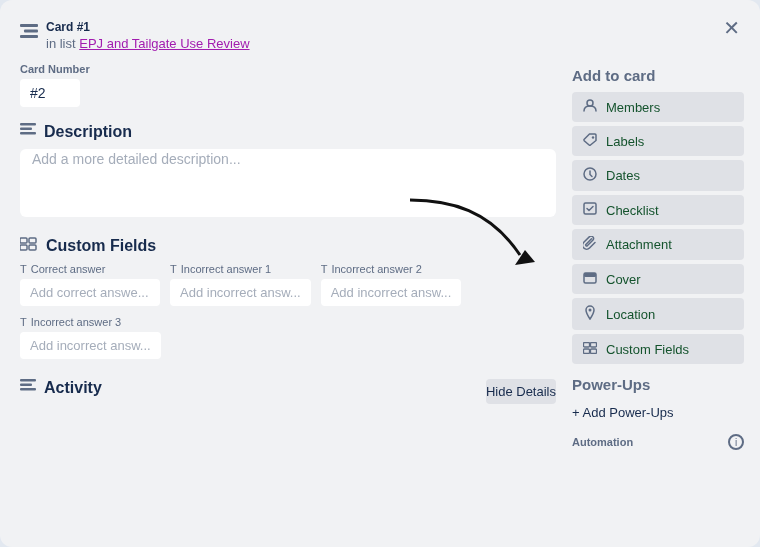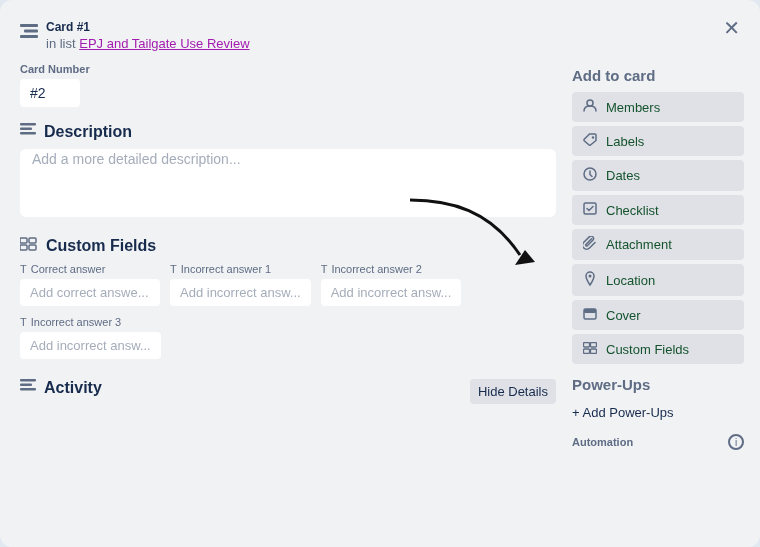--- a/index.html
+++ b/index.html
@@ -167,21 +167,21 @@
     }
     .activity-header {
       display: flex;
       align-items: flex-start;
       justify-content: space-between;
     }
     .hide-details-btn {
       background: #dfe1e6;
       border: none;
       border-radius: 4px;
-      padding: 5px 8px;
+      padding: 5px 0;
       font-size: 13px;
       color: #172b4d;
       cursor: pointer;
     }
     
     .arrow-container {
       position: absolute;
       top: 190px;
       left: 390px;
       pointer-events: none;
@@ -423,36 +423,36 @@
         <span class="sidebar-btn-icon">
           <svg width="14" height="14" viewBox="0 0 14 14" fill="none">
             <path d="M12 6.5L6.5 12a4 4 0 01-5.7-5.7l5.7-5.7a2.5 2.5 0 013.5 3.5L4.3 9.8a1 1 0 01-1.4-1.4L8.5 2.8" stroke="#5e6c84" stroke-width="1.5" fill="none" stroke-linecap="round"></path>
           </svg>
         </span>
         <span>Attachment</span>
       </button>
 
       <button class="sidebar-btn">
         <span class="sidebar-btn-icon">
+          <svg width="14" height="12" viewBox="0 0 14 12" fill="none">
+            <rect x="1" y="1" width="12" height="10" rx="1.5" stroke="#5e6c84" stroke-width="1.5" fill="none"></rect>
+            <rect x="1" y="1" width="12" height="4" rx="1.5" fill="#5e6c84"></rect>
+          </svg>
+        </span>
+        <span>Cover</span>
+      </button>
+
+      <button class="sidebar-btn">
+        <span class="sidebar-btn-icon">
           <svg width="12" height="15" viewBox="0 0 12 15" fill="none">
             <path d="M6 1C3.8 1 2 2.8 2 5c0 3 4 9 4 9s4-6 4-9c0-2.2-1.8-4-4-4z" stroke="#5e6c84" stroke-width="1.5" fill="none"></path>
             <circle cx="6" cy="5" r="1.5" fill="#5e6c84"></circle>
           </svg>
         </span>
         <span>Location</span>
-      </button>
-
-      <button class="sidebar-btn">
-        <span class="sidebar-btn-icon">
-          <svg width="14" height="12" viewBox="0 0 14 12" fill="none">
-            <rect x="1" y="1" width="12" height="10" rx="1.5" stroke="#5e6c84" stroke-width="1.5" fill="none"></rect>
-            <rect x="1" y="1" width="12" height="4" rx="1.5" fill="#5e6c84"></rect>
-          </svg>
-        </span>
-        <span>Cover</span>
       </button>
 
       <button class="sidebar-btn">
         <span class="sidebar-btn-icon">
           <svg width="14" height="12" viewBox="0 0 14 12" fill="none">
             <rect x="0.5" y="0.5" width="6" height="4.5" rx="1" stroke="#5e6c84" stroke-width="1.3" fill="none"></rect>
             <rect x="7.5" y="0.5" width="6" height="4.5" rx="1" stroke="#5e6c84" stroke-width="1.3" fill="none"></rect>
             <rect x="0.5" y="7" width="6" height="4.5" rx="1" stroke="#5e6c84" stroke-width="1.3" fill="none"></rect>
             <rect x="7.5" y="7" width="6" height="4.5" rx="1" stroke="#5e6c84" stroke-width="1.3" fill="none"></rect>
           </svg>

